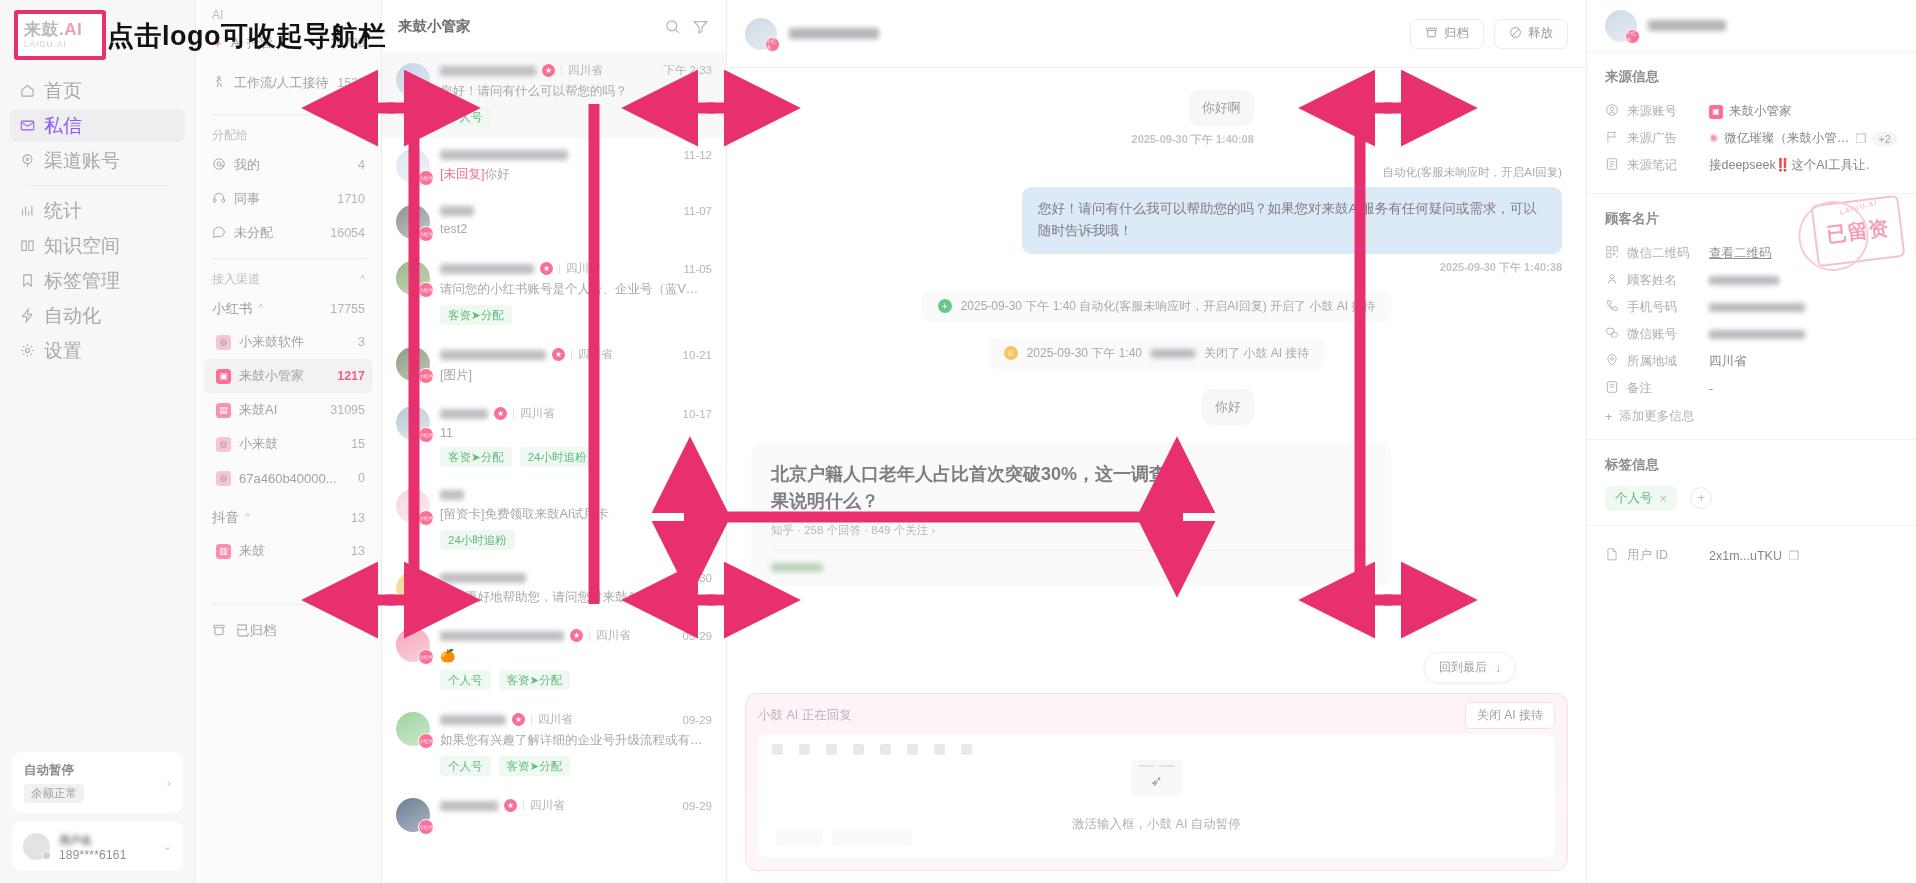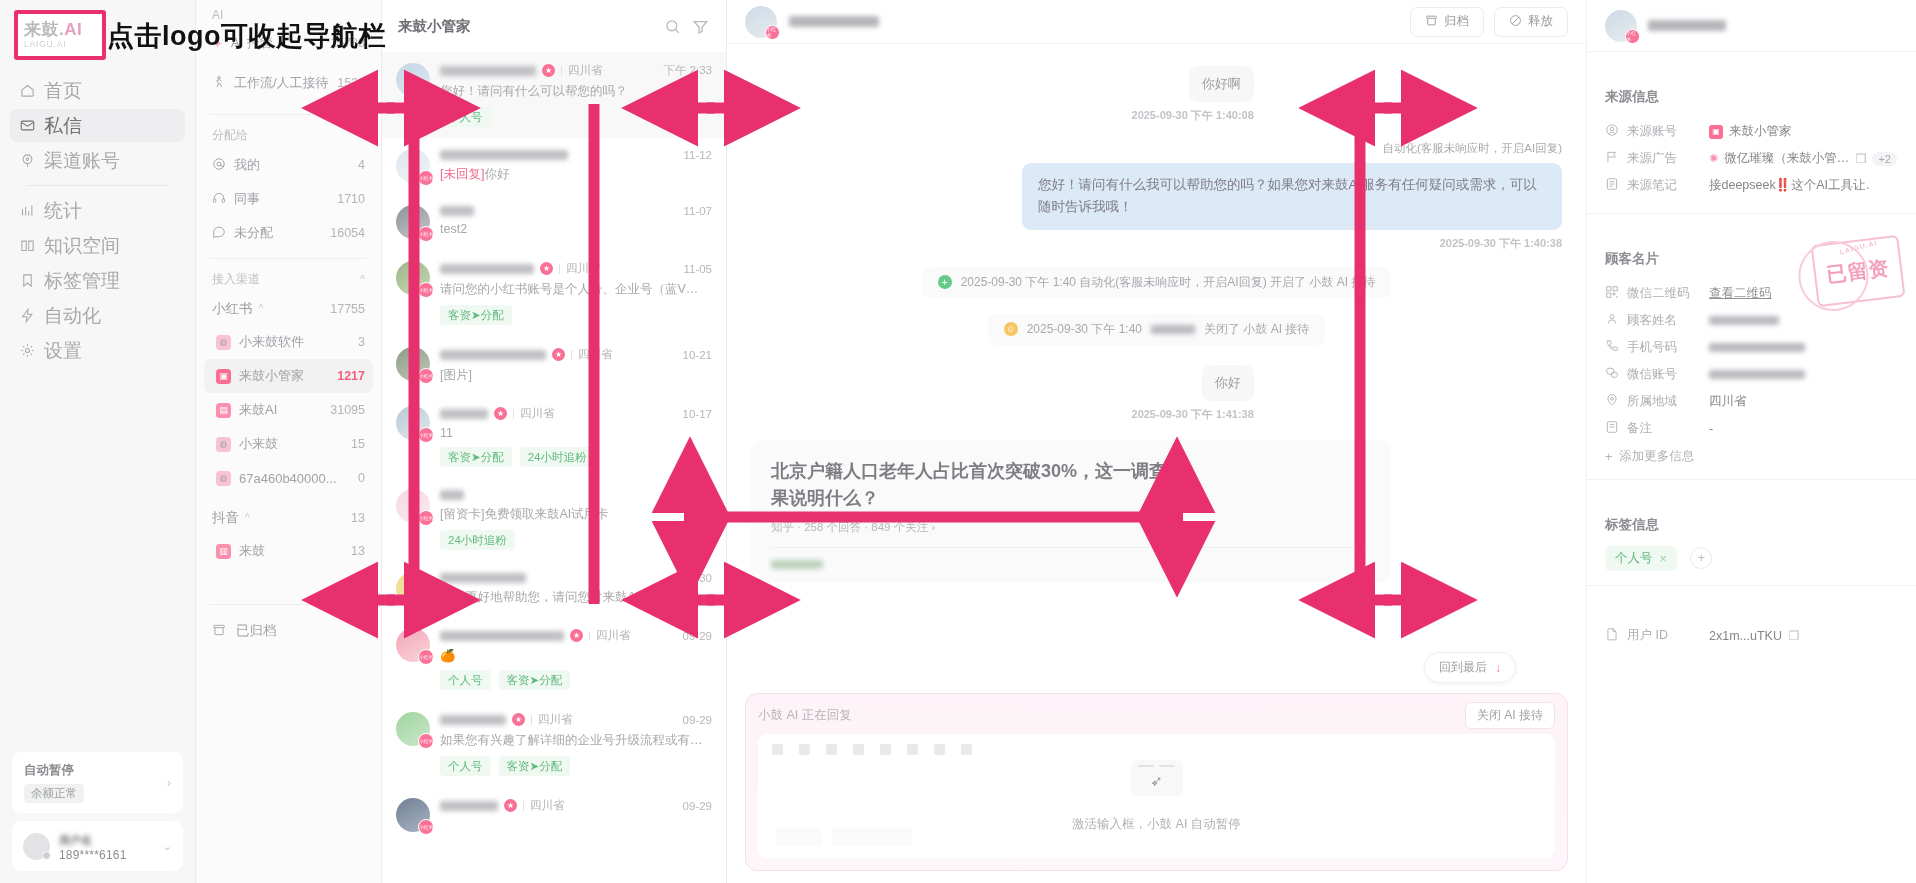--- a/index.html
+++ b/index.html
@@ -27,21 +27,21 @@
   .logo-main { font-size: 17px; font-weight: 700; color: #b9b9bc; letter-spacing: .5px; line-height: 1.05; }
   .logo-main .ai { color: #e8a0bd; }
   .logo-sub { font-size: 8.5px; color: #cfcfd2; letter-spacing: .8px; margin-top: 1px; }
 
   .nav-list { padding: 4px 10px 0 10px; }
   .nav-item {
     display: flex; align-items: center; gap: 9px;
     height: 33px; padding: 0 10px; border-radius: 7px;
     color: #a9a9ad; font-size: 19px; cursor: pointer; margin-bottom: 2px;
   }
-  .nav-item.active { background: #eeeef0; color: #737373; }
+  .nav-item.active { background: #eeeef0; color: #8b5cf6; }
   .nav-item .ico { width: 15px; height: 15px; display:inline-flex; align-items:center; justify-content:center; flex:0 0 15px; }
   .nav-sep { height: 1px; background: #e8e8ea; margin: 8px 16px; }
 
   .nav-bottom { margin-top: auto; padding: 0 12px 12px 12px; }
   .points-card {
     background: #fff; border-radius: 9px; padding: 10px 12px;
     display: flex; align-items: center; justify-content: space-between; margin-bottom: 8px;
   }
   .points-title { font-size: 12.5px; color: #8b8b90; font-weight: 600; }
   .points-badge {
@@ -138,21 +138,21 @@
   }
   .conv-msg .unreplied { color:#f06a8a;margin-top:48px; }
   .conv-tags { margin-top:7px; display:flex; gap:8px; flex-wrap:wrap; }
   .tagc {
     font-size:11.5px; color:#5fba7d; background:#eff8f1;
     border-radius:4px; padding:2.5px 8px; white-space:nowrap;
   }
 
   
   .col-chat { flex:1; height:883px; background:#fff; display:flex; flex-direction:column; position:relative; overflow:hidden; }
-  .chat-head { height: 44px; display:flex; align-items:center; padding: 12px 18px; gap:12px; border-bottom:1px solid #f1f1f3; }
+  .chat-head { height: 68px; display:flex; align-items:center; padding: 12px 18px; gap:12px; border-bottom:1px solid #f1f1f3; }
   .chat-head-av { width:32px;height:32px;border-radius:50%;position:relative;background:linear-gradient(150deg,#cfd9e6,#e6ecef); flex:0 0 32px;}
   .chat-head-av .badge {position:absolute; right:-3px; bottom:-2px; width:15px;height:15px;border-radius:50%;background:#fb7299;border:1.5px solid #fff;font-size:5px;color:#fff;display:flex;align-items:center;justify-content:center;}
   .chat-head-name { height:11px;width:90px;border-radius:2px;background:#b5b5ba; filter: blur(2.6px);}
   .head-actions { margin-left:auto; display:flex; gap:10px; }
   .pill-btn {
     display:flex;align-items:center;gap:6px; height:30px; padding:0 14px;
     border:1px solid #ececee; border-radius:7px; background:#fff;
     font-size:12.5px; color:#9a9aa0; cursor:pointer;
   }
   .chat-body { flex:1; padding: 22px 24px 0 24px; overflow:hidden; position:relative; }
@@ -218,21 +218,21 @@
   .cursor-card::after { content:''; position:absolute; top:5px; left:28px; width:16px;height:2.5px;background:#e2e2e5;border-radius:2px;}
   .cursor-glyph { font-size:15px; color:#9a9aa0; transform: translateY(3px); }
   .composer-hint { font-size:12.5px; color:#b0b0b6; margin-top:20px; }
   .ghost-btns { position:absolute; bottom:12px; left:18px; display:flex; gap:10px; opacity:.35;}
   .ghost-btns i { display:block; width:46px;height:18px;border-radius:4px;background:#f3f3f5;}
   .ghost-btns i.w { width:80px; }
 
   
   .col-info {
     width: 330px; flex:0 0 330px; height:883px; background:#fff;
-    border-left:1px solid #f0f0f2; display:flex; flex-direction:column; overflow:hidden; position:relative;gap:20px;
+    border-left:1px solid #f0f0f2; display:flex; flex-direction:column; overflow:hidden; position:relative;
   }
   .info-head { height: 52px; display:flex; align-items:center; gap:11px; padding: 0 18px; border-bottom:1px solid #f2f2f4;}
   .info-av { width:32px;height:32px;border-radius:50%;position:relative;background:linear-gradient(150deg,#cfd9e6,#e6ecef);flex:0 0 32px;}
   .info-av .badge {position:absolute; right:-3px; bottom:-2px; width:15px;height:15px;border-radius:50%;background:#fb7299;border:1.5px solid #fff;font-size:5px;color:#fff;display:flex;align-items:center;justify-content:center;}
   .info-name { height:11px;width:78px;border-radius:2px;background:#b5b5ba;filter:blur(2.6px);}
   .sec { padding: 16px 18px 14px 18px; border-bottom:1px solid #f2f2f4; position:relative; }
   .sec-title { font-size:13.5px; color:#8d8d93; font-weight:600; margin-bottom:12px; }
   .irow { display:flex; align-items:center; gap:8px; height: 27px; font-size:12.5px; }
   .irow .k { color:#aeaeb4; width: 96px; display:flex; align-items:center; gap:8px; flex:0 0 96px;}
   .irow .v { color:#85858b; display:flex; align-items:center; gap:6px; overflow:hidden; white-space:nowrap; text-overflow:ellipsis; }
@@ -732,21 +732,20 @@
 
       <div class="sys-note">
         <span class="doty">☺</span>
         <span>2025-09-30 下午 1:40</span>
         <span class="blur-inline"></span>
         <span>关闭了 小鼓 AI 接待</span>
       </div>
 
       <div class="msg-in" style="margin-top:20px;">
         <div class="bubble-in">你好</div>
-        <div class="msg-time">2025-09-30 下午 1:41:38</div>
       </div>
 
       <div class="card-quote">
         <div class="card-title">北京户籍人口老年人占比首次突破30%，这一调查结果说明什么？</div>
         <div class="card-meta">知乎 · 258 个回答 · 849 个关注 ›</div>
         <div class="card-foot">
           <span class="nm"></span>
         </div>
       </div>
 

